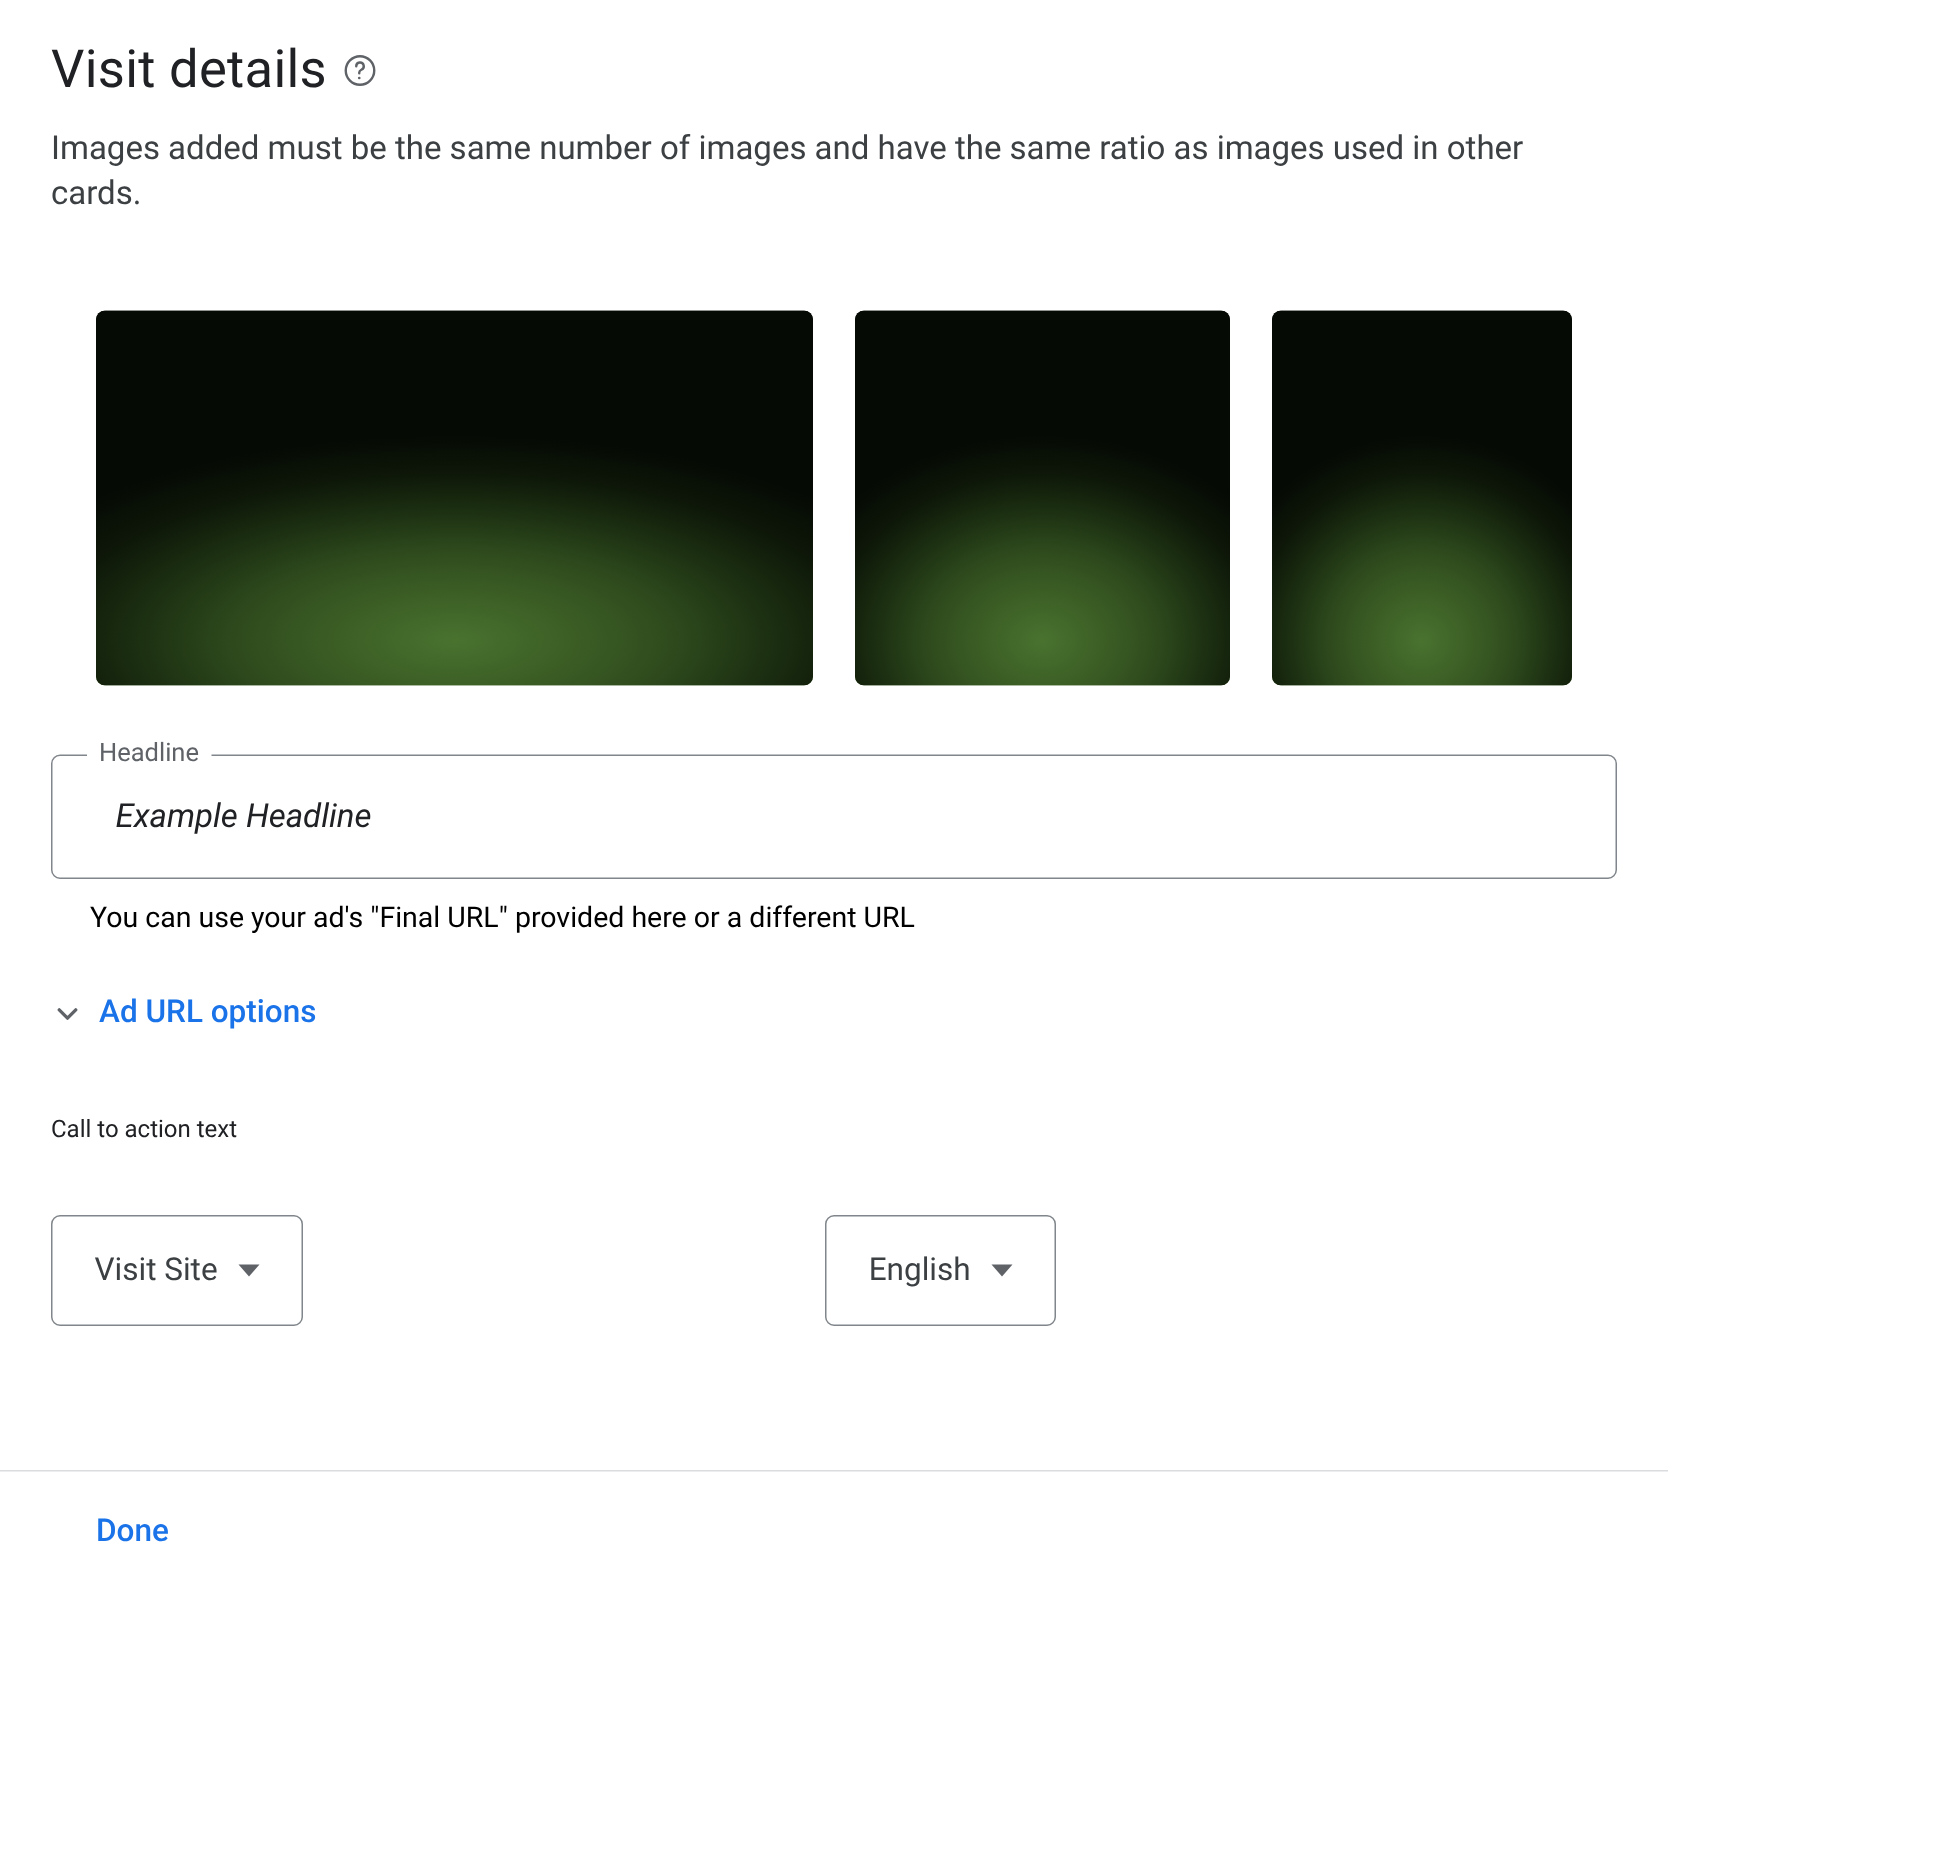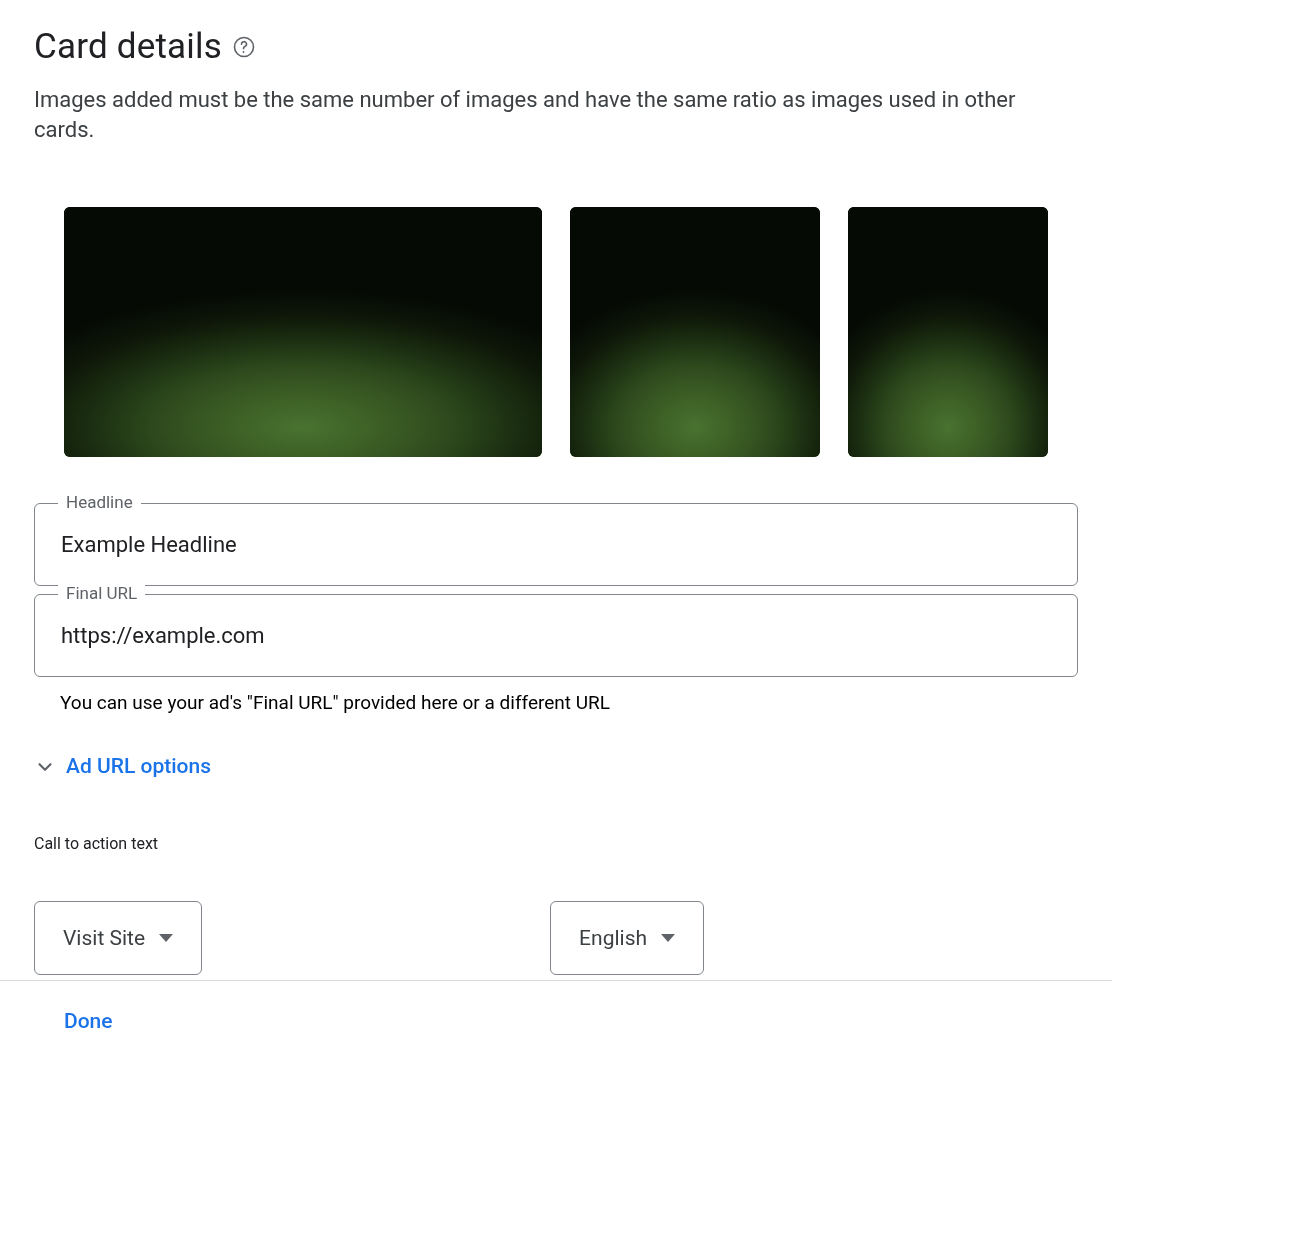--- a/index.html
+++ b/index.html
@@ -90,26 +90,27 @@
       left: 24px;
       background: #fff;
       padding: 0 8px;
       font-size: 17px;
       color: #5f6368;
     }
     .text-input {
       width: 100%;
       border: 1px solid #80868b;
       border-radius: 6px;
-      padding: 28px 26px;
+      padding: 28px 42px;
       font-size: 22px;
       color: #202124;
       font-family: inherit;
       outline: none;
       background: #fff;
+      font-style: italic;
     }
     .char-counter {
       text-align: right;
       font-size: 19px;
       color: #5f6368;
       margin-bottom: 36px;
       padding-right: 26px;
     }
     .helper-text {
       font-size: 19px;
@@ -181,21 +182,21 @@
       cursor: pointer;
       font-family: inherit;
     }
   </style>
 </head>
 <body>
 
 <div class="scroll-container">
 
   <div class="page-title-row">
-    <h1 class="page-title">Card details</h1>
+    <h1 class="page-title">Visit details</h1>
     <span class="help-icon">
       <svg viewBox="0 0 24 24" fill="none" stroke="currentColor" stroke-width="1.6">
         <circle cx="12" cy="12" r="9.5"></circle>
         <path d="M9.5 9.2a2.5 2.5 0 1 1 3.4 2.3c-.8.4-1.4 1-1.4 1.9v.4" stroke-linecap="round"></path>
         <circle cx="11.5" cy="17" r="0.9" fill="currentColor" stroke="none"></circle>
       </svg>
     </span>
   </div>
 
   <p class="subtitle">Images added must be the same number of images and have the same ratio as images used in other cards.</p>
@@ -210,24 +211,20 @@
     <div class="image-thumb thumb-sq">
       <div class="fern-placeholder"></div>
     </div>
   </div>
 
   <div class="form-field">
     <span class="field-label">Headline</span>
     <input type="text" class="text-input" value="Example Headline" style="">
   </div>
 
-  <div class="form-field">
-    <span class="field-label">Final URL</span>
-    <input type="text" class="text-input" value="https://example.com" style="">
-  </div>
   <p class="helper-text">You can use your ad's "Final URL" provided here or a different URL</p>
 
   <div class="expand-row">
     <span class="chevron-icon">
       <svg viewBox="0 0 24 24" fill="none" stroke="currentColor" stroke-width="2.4" stroke-linecap="round" stroke-linejoin="round">
         <polyline points="6 9 12 15 18 9"></polyline>
       </svg>
     </span>
     <span class="expand-link">Ad URL options</span>
   </div>

